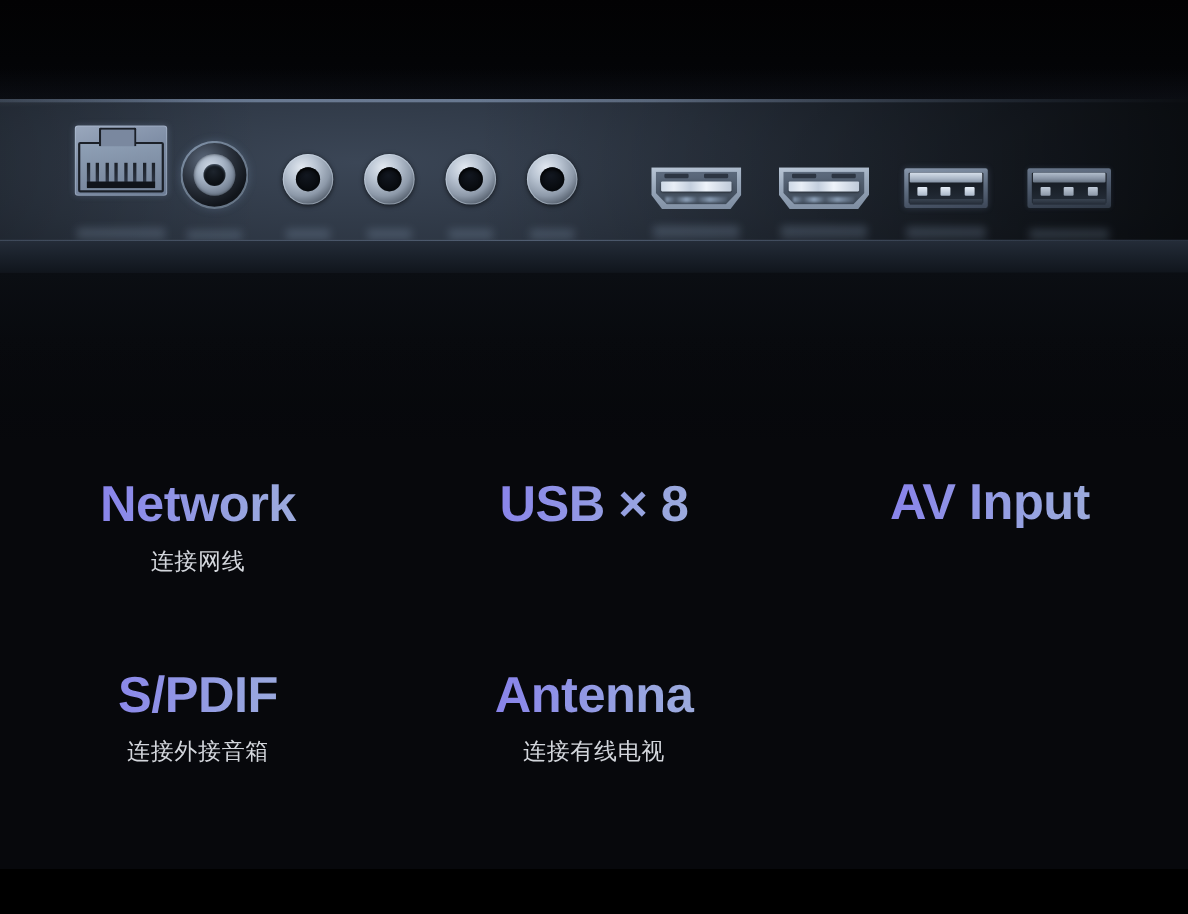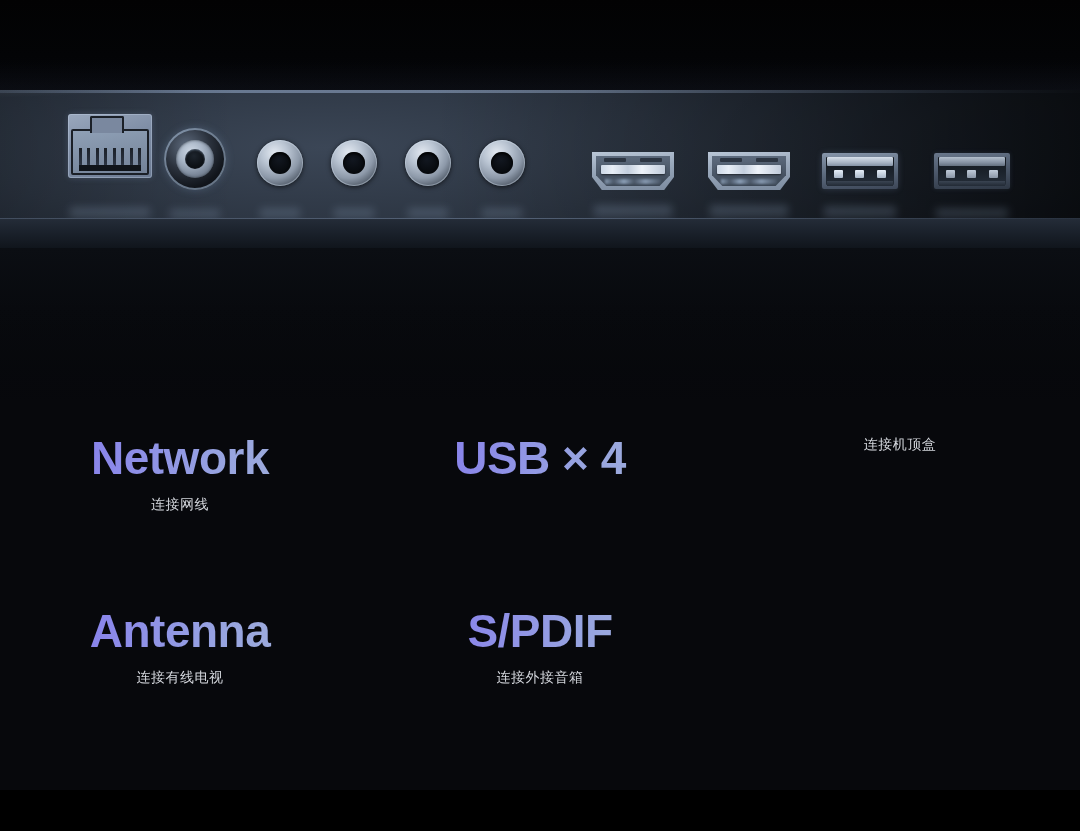--- a/index.html
+++ b/index.html
@@ -349,21 +349,21 @@
     line-height: 1.05;
     margin: 0 0 14px 0;
     background: linear-gradient(95deg, #7b6fe8 0%, #8a86ea 28%, #97a4e0 62%, #a6b6d6 100%);
     -webkit-background-clip: text;
     background-clip: text;
     color: transparent;
     -webkit-text-fill-color: transparent;
     white-space: nowrap;
   }
   .subtitle {
-    font-size: 14px;
+    font-size: 21px;
     font-weight: 400;
     color: #d3d6dc;
     letter-spacing: 0.5px;
     margin: 4px;
     white-space: nowrap;
   }
 </style>
 </head>
 <body>
 
@@ -464,32 +464,32 @@
 
   <div class="labels">
 
     <div class="cell">
       <h2 class="title">Network</h2>
       <p class="subtitle">连接网线</p>
     </div>
 
 
     <div class="cell">
-      <h2 class="title">USB × 4</h2>
+      <h2 class="title">USB × 8</h2>
     </div>
 
     <div class="cell r2">
-      <p class="subtitle">连接机顶盒</p>
+      <h2 class="title">AV Input</h2>
+    </div>
+
+    <div class="cell r2">
+      <h2 class="title">S/PDIF</h2>
+      <p class="subtitle">连接外接音箱</p>
     </div>
 
     <div class="cell r2">
       <h2 class="title">Antenna</h2>
       <p class="subtitle">连接有线电视</p>
     </div>
 
-    <div class="cell r2">
-      <h2 class="title">S/PDIF</h2>
-      <p class="subtitle">连接外接音箱</p>
-    </div>
-
   </div>
 
 </div>
 
 </body></html>

